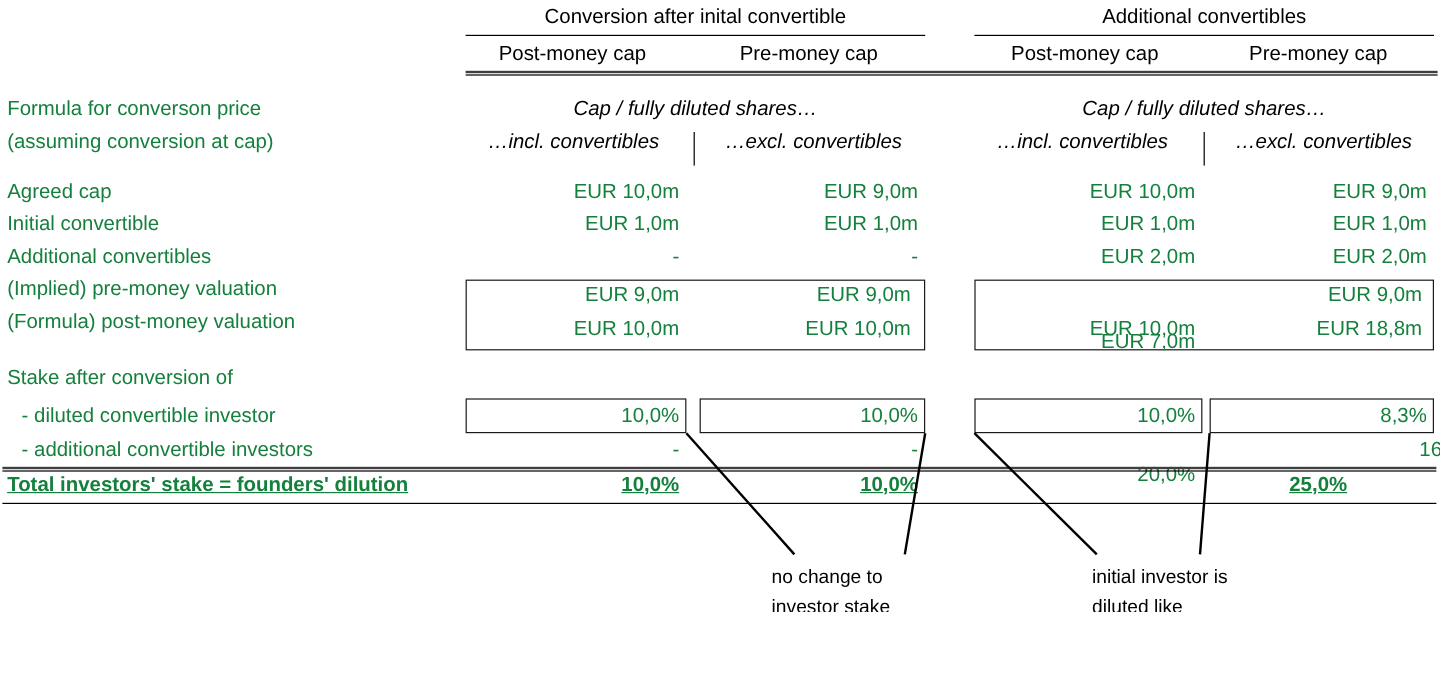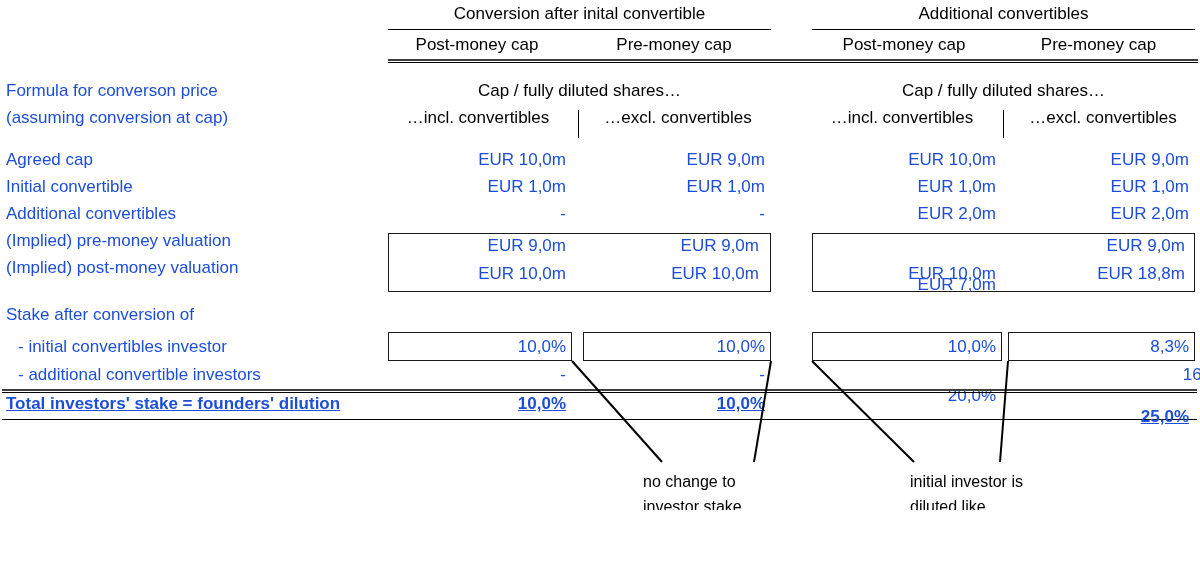--- a/index.html
+++ b/index.html
@@ -18,21 +18,21 @@
     overflow: hidden;
     background: #ffffff;
   }
 
   
   .t {
     position: absolute;
     font-size: 17px;
     line-height: 20px;
     white-space: nowrap;
-    color: #1d4ed8;
+    color: #15803d;
   }
   .t.bold   { font-weight: bold; text-decoration: underline; }
 
   
   .rowlabel {
     left: 6px;
     text-align: left;
   }
   .rowlabel.indent { left: 18px; }
 
@@ -108,20 +108,21 @@
     position: absolute;
     font-size: 17px;
     text-align: center;
     white-space: nowrap;
   }
   .formula {
     position: absolute;
     font-size: 17px;
     text-align: center;
     white-space: nowrap;
+    font-style: italic;
   }
 </style>
 </head>
 <body>
 
 <div id="page">
 
   <div class="grouphdr" style="left:388px; top:4px; width:383px;">Conversion after inital convertible</div>
   <div class="grouphdr" style="left:812px; top:4px; width:383px;">Additional convertibles</div>
 
@@ -169,52 +170,52 @@
 
   <div class="box" style="left:388px; top:233px; width:383px; height:59px;"></div>
   <div class="box" style="left:812px; top:233px; width:383px; height:59px;"></div>
 
   <div class="t rowlabel" style="top:231px;">(Implied) pre-money valuation</div>
   <div class="t colA" style="top:236px;">EUR 9,0m</div>
   <div class="t colB" style="top:236px; width:176px;">EUR 9,0m</div>
   <div class="t colC" style="top:236px;margin-top:39px;">EUR 7,0m</div>
   <div class="t colD" style="top:236px; width:177px;">EUR 9,0m</div>
 
-  <div class="t rowlabel" style="top:258px;">(Implied) post-money valuation</div>
+  <div class="t rowlabel" style="top:258px;">(Formula) post-money valuation</div>
   <div class="t colA" style="top:264px;">EUR 10,0m</div>
   <div class="t colB" style="top:264px; width:176px;">EUR 10,0m</div>
   <div class="t colC" style="top:264px;">EUR 10,0m</div>
   <div class="t colD" style="top:264px; width:177px;">EUR 18,8m</div>
 
   <div class="t rowlabel" style="top:305px;">Stake after conversion of</div>
 
   <div class="box" style="left:388px; top:332px; width:184px; height:29px;"></div>
   <div class="box" style="left:583px; top:332px; width:188px; height:29px;"></div>
   <div class="box" style="left:812px; top:332px; width:190px; height:29px;"></div>
   <div class="box" style="left:1008px; top:332px; width:187px; height:29px;"></div>
 
-  <div class="t rowlabel indent" style="top:337px;"> - initial convertibles investor</div>
+  <div class="t rowlabel indent" style="top:337px;"> - diluted convertible investor</div>
   <div class="t" style="left:388px; top:337px; width:178px; text-align:right;">10,0%</div>
   <div class="t" style="left:583px; top:337px; width:182px; text-align:right;">10,0%</div>
   <div class="t" style="left:812px; top:337px; width:184px; text-align:right;">10,0%</div>
   <div class="t" style="left:1008px; top:337px; width:181px; text-align:right;">8,3%</div>
 
   <div class="t rowlabel indent" style="top:365px;"> - additional convertible investors</div>
   <div class="t colA" style="top:365px;">-</div>
   <div class="t colB" style="top:365px;">-</div>
   <div class="t colC" style="top:386px;">20,0%</div>
   <div class="t colD" style="top:365px;padding-left:42px;">16,7%</div>
 
   <div class="drule" style="left:2px; top:389px; width:1195px;"></div>
   <div class="hline" style="left:2px; top:419px; width:1195px;"></div>
 
   <div class="t bold rowlabel" style="top:394px;">Total investors' stake = founders' dilution</div>
   <div class="t bold colA" style="top:394px;">10,0%</div>
   <div class="t bold colB" style="top:394px;">10,0%</div>
-  <div class="t bold colD" style="top:407px;">25,0%</div>
+  <div class="t bold colD" style="top:394px;text-align:center;">25,0%</div>
 
   <svg id="leaders" viewBox="0 0 1200 566">
 
     <line x1="572" y1="361" x2="662" y2="462" stroke="#000" stroke-width="2"></line>
 
     <line x1="771" y1="361" x2="754" y2="462" stroke="#000" stroke-width="2"></line>
 
     <line x1="812" y1="361" x2="914" y2="462" stroke="#000" stroke-width="2"></line>
 
     <line x1="1008" y1="361" x2="1000" y2="462" stroke="#000" stroke-width="2"></line>

